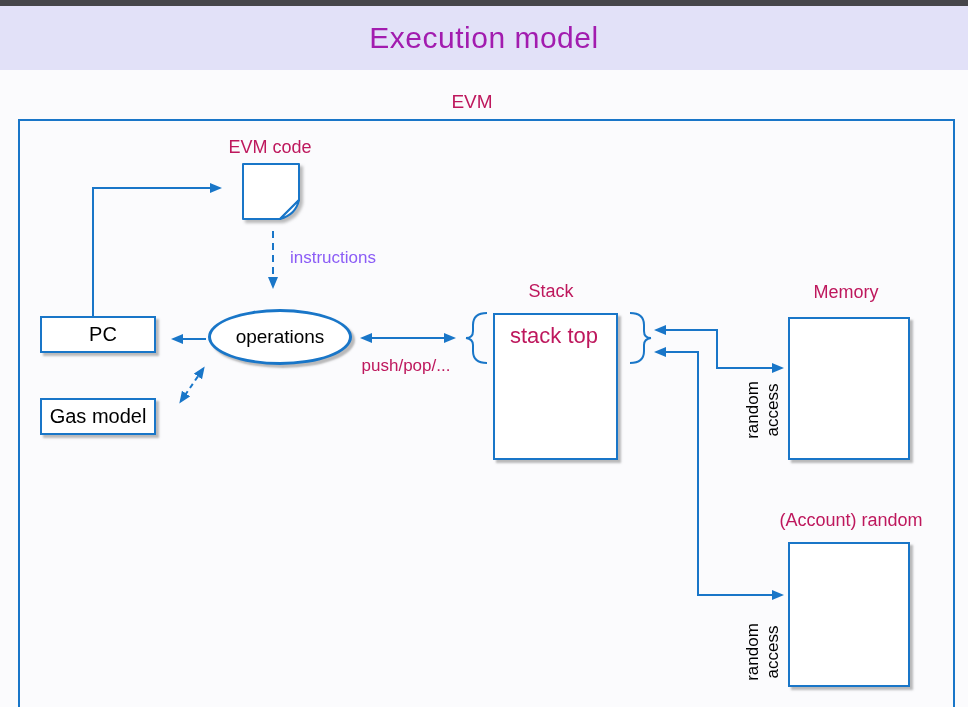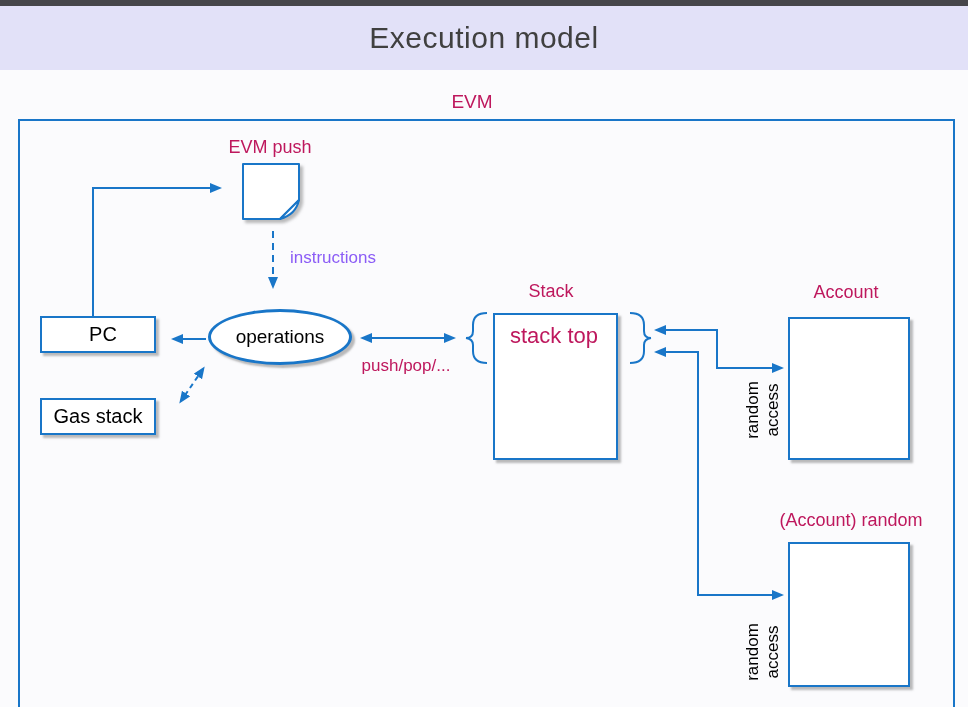--- a/index.html
+++ b/index.html
@@ -4,21 +4,21 @@
 <style>
   * { box-sizing: border-box; }
   html,body { margin:0; padding:0; }
   body { font-family:"Liberation Sans", sans-serif; background:#fbfbfd; }
 
   .stage { position:relative; width:968px; height:707px; background:#fbfbfd; overflow:hidden; }
 
   .topbar { position:absolute; left:0; top:0; width:968px; height:6px; background:#46464a; }
   .band   { position:absolute; left:0; top:6px; width:968px; height:64px; background:#e2e1f8;
             display:flex; align-items:center; justify-content:center; }
-  .title  { font-size:30px; color:#404040; letter-spacing:0.5px; }
+  .title  { font-size:30px; color:#a21caf; letter-spacing:0.5px; }
 
   .frame  { position:absolute; left:18px; top:119px; width:937px; height:600px;
             border:2px solid #1976c8; }
 
   .overlay { position:absolute; left:0; top:0; width:968px; height:707px; }
 
   .node { position:absolute; background:#ffffff; border:2px solid #1976c8;
           box-shadow:3px 3px 2px rgba(120,120,120,0.5);
           display:flex; align-items:center; justify-content:center; color:#000; }
   .ellipse { border-radius:50%; border-width:3px; }
@@ -73,37 +73,37 @@
     <path d="M 657 352 L 698 352 L 698 595 L 781 595" fill="none" stroke="#1976c8" stroke-width="2" marker-start="url(#ah)" marker-end="url(#ah)"></path>
 
     <g class="doc">
       <path d="M 243 164 L 299 164 L 299 200 L 280 219 L 243 219 Z" fill="#ffffff" stroke="#1976c8" stroke-width="2" stroke-linejoin="round"></path>
       <path d="M 280 219 L 299 200 C 297 209 291 216 280 219 Z" fill="#ffffff" stroke="#1976c8" stroke-width="2" stroke-linejoin="round"></path>
     </g>
   </svg>
 
   <div class="node" style="left:40px; top:316px; width:116px; height:37px; font-size:20px;padding-left:10px;">PC</div>
 
-  <div class="node" style="left:40px; top:398px; width:116px; height:37px; font-size:20px;">Gas stack</div>
+  <div class="node" style="left:40px; top:398px; width:116px; height:37px; font-size:20px;">Gas model</div>
 
   <div class="node ellipse" style="left:208px; top:309px; width:144px; height:56px; font-size:19px;">operations</div>
 
   <div class="node" style="left:493px; top:313px; width:125px; height:147px;"></div>
 
   <div class="node" style="left:788px; top:317px; width:122px; height:143px;"></div>
 
   <div class="node" style="left:788px; top:542px; width:122px; height:145px;"></div>
 
-  <div class="clabel" style="left:270px; top:147px; font-size:18px;">EVM push</div>
+  <div class="clabel" style="left:270px; top:147px; font-size:18px;">EVM code</div>
 
   <div class="llabel" style="left:290px; top:258px; font-size:17px;">instructions</div>
 
   <div class="clabel" style="left:551px; top:291px; font-size:18px;">Stack</div>
 
-  <div class="clabel" style="left:846px; top:292px; font-size:18px;">Account</div>
+  <div class="clabel" style="left:846px; top:292px; font-size:18px;">Memory</div>
 
   <div class="clabel" style="left:851px; top:520px; font-size:18px;">(Account) random</div>
 
   <div class="clabel" style="left:406px; top:366px; font-size:17px;text-align:right;">push/pop/...</div>
 
   <div class="clabel" style="left:554px; top:336px; font-size:22px;">stack top</div>
 
   <div class="vlabel" style="left:763px; top:410px;">
     <div>random</div>
     <div>access</div>

